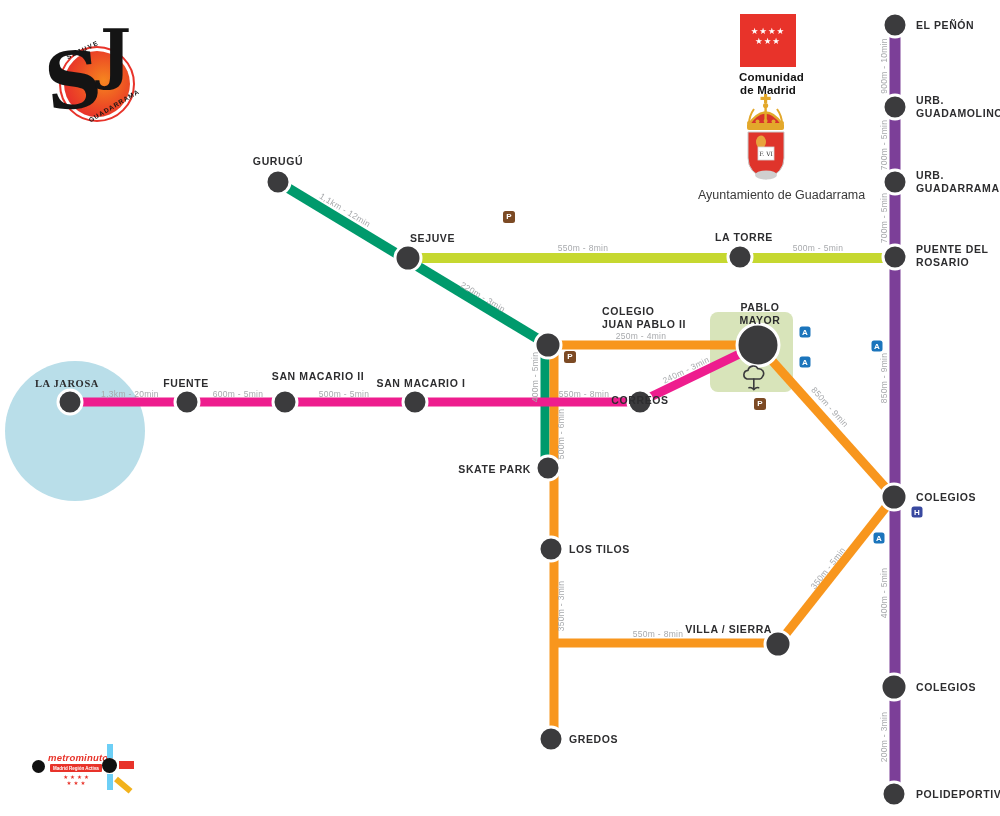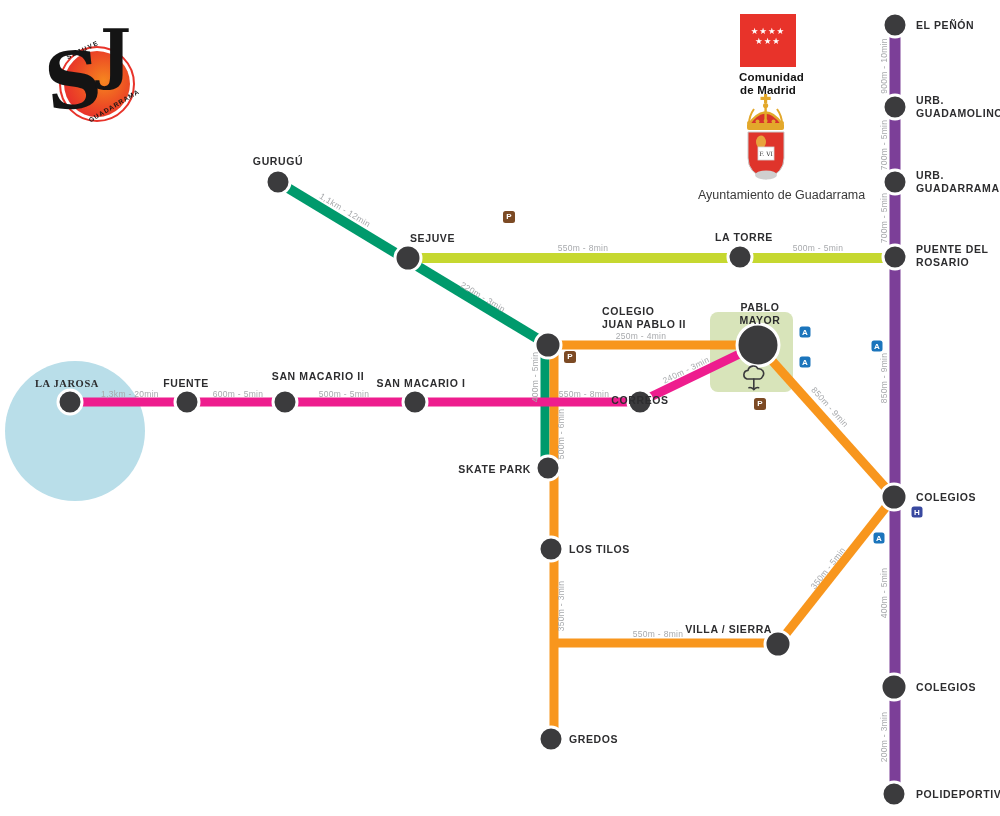--- a/index.html
+++ b/index.html
@@ -200,14 +200,28 @@
     <circle cx="36.5" cy="27.5" r="2" fill="#e3a82b"></circle>
     <circle cx="45" cy="29" r="2" fill="#e3a82b"></circle>
     <path d="M11,38 h36 v26 q0,15 -18,21 q-18,-6 -18,-21 Z" fill="#df342b" stroke="#c9c9c9" stroke-width="1"></path>
     <ellipse cx="24" cy="48" rx="5" ry="6.5" fill="#e8a33d"></ellipse>
     <rect x="21" y="53" width="16" height="13" fill="#ffffff" stroke="#d8d8d8" stroke-width="0.8"></rect>
     <text x="29" y="61.5" font-size="6" text-anchor="middle" fill="#333" font-family="DejaVu Serif, serif">F. VI</text>
     <ellipse cx="29" cy="81" rx="11" ry="4.5" fill="#cfcfcf"></ellipse>
   </svg>
   <div class="ayto-caption">Ayuntamiento de Guadarrama</div>
 
+  <div class="mm-logo">
+    <div class="mm-dot mm-dot1"></div>
+    <div class="mm-brand">metrominuto</div>
+    <div class="mm-tag">Madrid Región Activa</div>
+    <div class="mm-stars">
+      <div>★★★★</div>
+      <div>★★★</div>
+    </div>
+    <div class="mm-dot mm-dot2"></div>
+    <div class="mm-bar mm-bar-top"></div>
+    <div class="mm-bar mm-bar-bottom"></div>
+    <div class="mm-bar mm-bar-right"></div>
+    <div class="mm-bar mm-bar-diag"></div>
+  </div>
 
 </div>
 
 </body></html>

